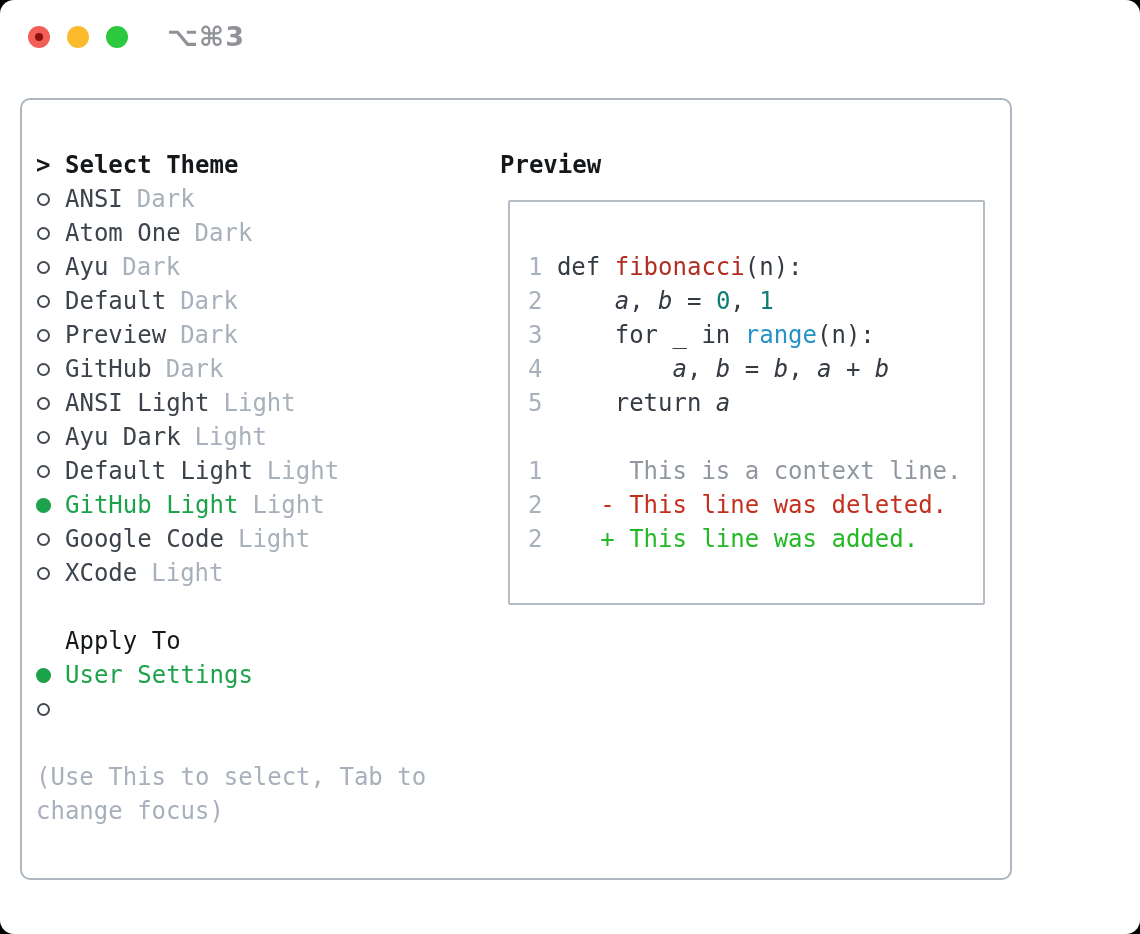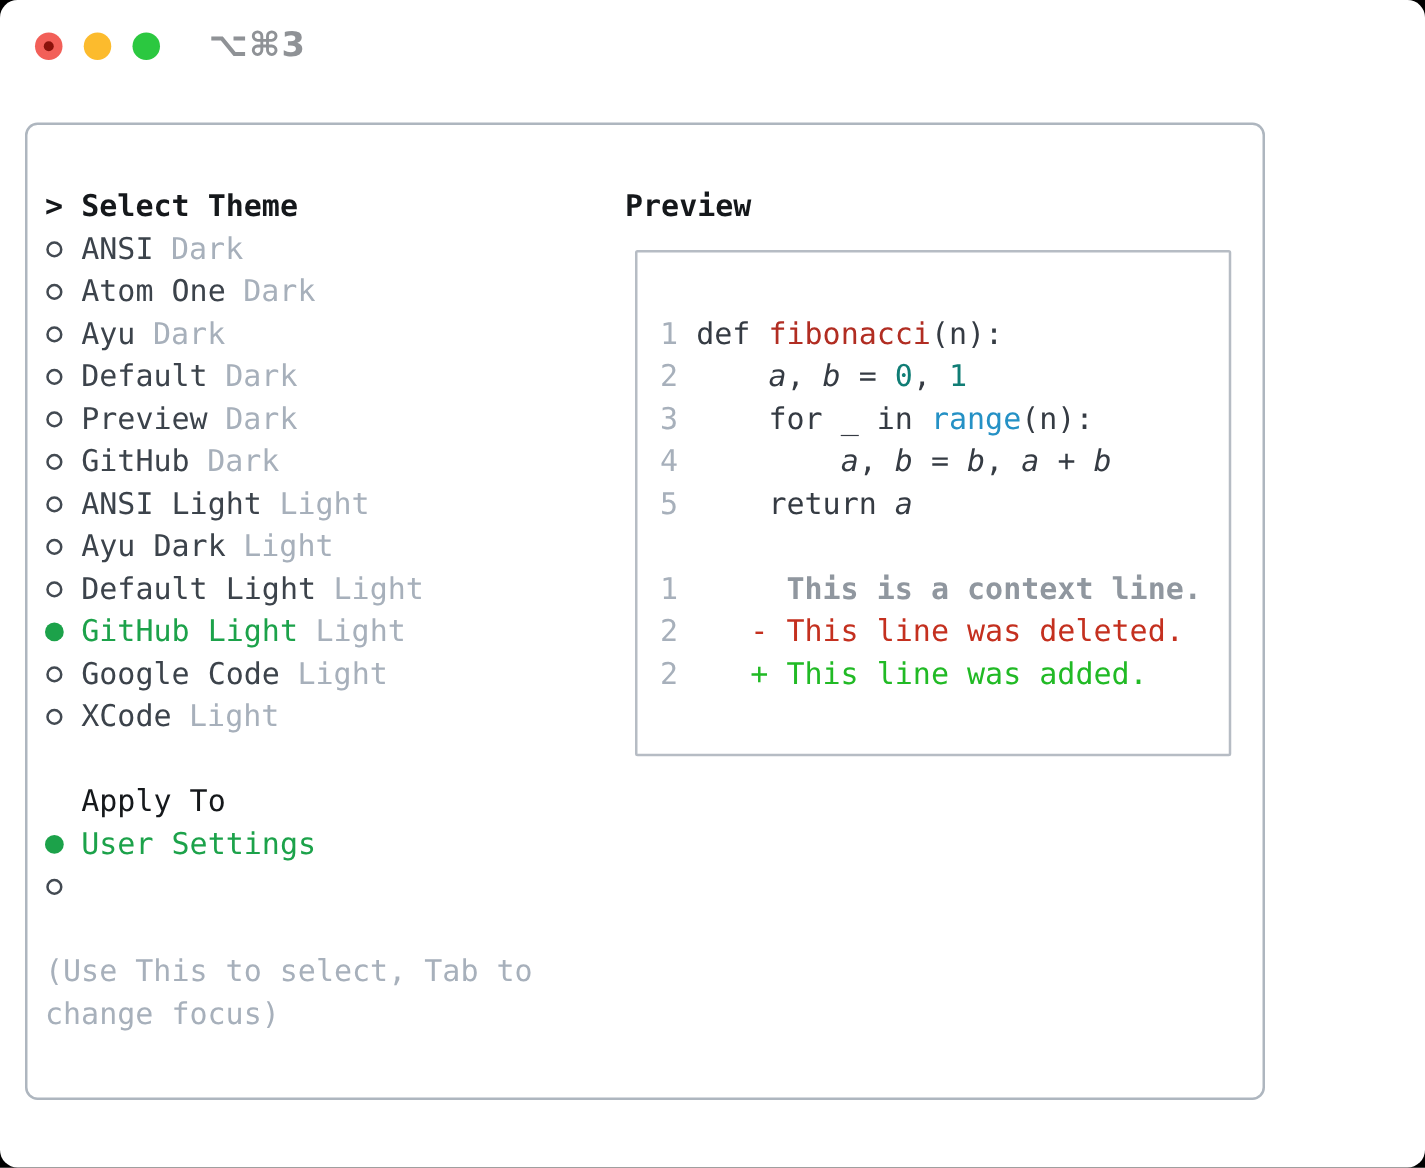--- a/index.html
+++ b/index.html
@@ -45,21 +45,21 @@
   #preview-box{position:absolute;left:508px;top:200px;width:477px;height:405px;
                border:2px solid #b6bcc4;border-radius:2px;background:#fff;}
   #preview-code{position:absolute;left:528px;top:250px;}
   .pline{height:34px;display:flex;align-items:center;font-size:24px;white-space:pre;}
   .tk-ln{color:var(--muted);}
   .tk-code{color:var(--code-dark);}
   .tk-fn{color:var(--fn-red);}
   .tk-num{color:var(--num-teal);}
   .tk-call{color:var(--call-blue);}
   .tk-var{color:var(--code-dark);font-style:italic;}
-  .tk-ctx{color:var(--ctx-gray);font-weight:bold;}
+  .tk-ctx{color:var(--ctx-gray);}
   .tk-del{color:var(--del-red);}
   .tk-add{color:var(--add-green);}
 </style>
 </head>
 <body>
 
 <div id="window">
   <div class="tl tl-red">
     <div class="dot"></div>
   </div>

